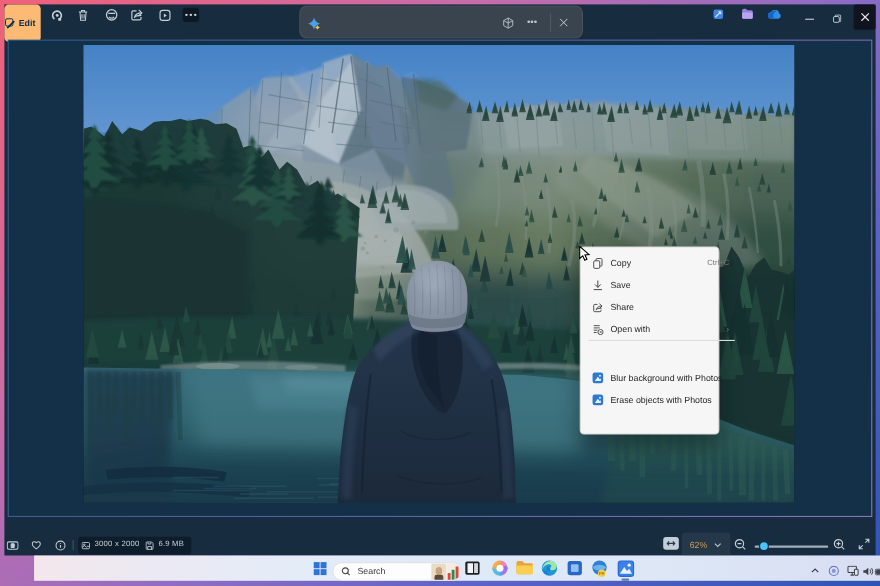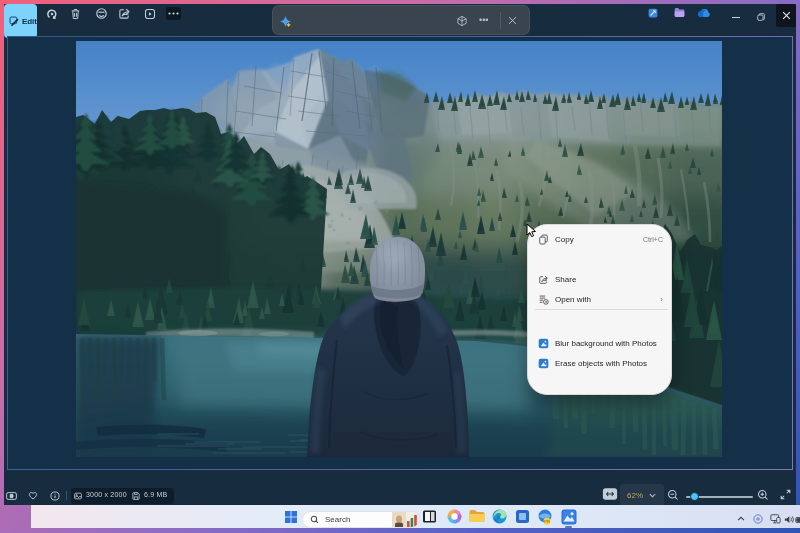--- a/index.html
+++ b/index.html
@@ -4,22 +4,22 @@
 <style>
   * { margin:0; padding:0; box-sizing:border-box; }
   html,body { width:800px; height:533px; overflow:hidden; }
   body {
     font-family:"Liberation Sans", sans-serif;
     background: linear-gradient(138deg, #f0607a 0%, #c96da8 30%, #8d6cc4 55%, #5a62c6 75%, #2d54b4 100%);
     position:relative;
   }
   .app { position:absolute; left:4px; top:4px; width:792px; height:501px; background:#182c3f; }
   
-  .editbtn { position:absolute; left:0px; top:0px; width:33px; height:34px; background:#7dd3fc; border-radius:4px;
-    display:flex; align-items:center; justify-content:flex-end; gap:3px; color:#0c2b45; font-size:8px; font-weight:600; }
+  .editbtn { position:absolute; left:0px; top:0px; width:33px; height:34px; background:#fdba74; border-radius:4px;
+    display:flex; align-items:center; justify-content:flex-start; gap:3px; color:#0c2b45; font-size:8px; font-weight:600; }
   .tbico { position:absolute; }
   div.tbico { top:1px; width:17px; height:17px; display:flex; align-items:center; justify-content:center; }
   .more { position:absolute; left:162px; top:3px; width:15px; height:13px; background:#0c1824; border-radius:3px;
     display:flex; align-items:center; justify-content:center; }
   
   .findbar { position:absolute; left:268px; top:1px; width:258px; height:30px; background:#3a444e; border-radius:7px;
      border:1px solid rgba(255,255,255,.08); display:flex; align-items:center; }
   .findpill { position:absolute; left:21px; top:7px; width:155px; height:16px; background:#eef1f3; border-radius:8px;
      display:flex; align-items:center; color:#5d6b74; font-size:8px; }
   
@@ -29,21 +29,21 @@
      background:linear-gradient(115deg,#2e5d85,#52629e,#8a74bc); padding:1px; }
   .viewerin { width:100%; height:100%; background:#143049; position:relative; }
   .photo { position:absolute; left:68px; top:4px; width:646px; height:416px; }
   
   .bbar { position:absolute; left:0; top:466px; width:792px; height:35px; }
   .chip { position:absolute; left:67px; top:18px; width:103px; height:16px; background:rgba(8,20,30,.6); border-radius:3px; }
   .btext { position:absolute; top:21px; font-size:7px; color:#c8d0d6; letter-spacing:.2px; }
   .zoombox { position:absolute; left:616px; top:14px; width:44px; height:22px; background:#24384a; border-radius:3px;
      font-size:8px; color:#d09c55; display:flex; align-items:center; padding-left:7px; gap:6px;text-align:right; }
   
-  .menu { position:absolute; left:527px; top:224px; width:145px; height:171px; background:#f6f6f6; border-radius:20px;
+  .menu { position:absolute; left:527px; top:224px; width:127px; height:171px; background:#f6f6f6; border-radius:4px;
      border:1px solid #d9d9d9; box-shadow:0 10px 20px rgba(0,0,0,.35); z-index:50; }
   .mi { position:absolute; left:6px; width:135px; height:19px; display:flex; align-items:center; color:#1f1f1f; font-size:8px; }
   .mi .ic { width:11px; height:11px; margin-left:4px; margin-right:6px; flex:none; display:flex; align-items:center; justify-content:center;}
   .mi .acc { margin-left:auto; margin-right:6px; color:#777; font-size:7px; }
   .msep { position:absolute; left:7px; top:84px; width:133px; height:1px; background:#dcdcdc; }
   
   .taskbar { position:absolute; left:4px; top:505px; width:792px; height:23px;
      background:linear-gradient(90deg,#f3e7ec 0%, #ece9f2 12%, #e3ecf7 30%, #dfeaf8 50%, #dde7f6 72%, #d7ddf2 100%);margin-left:27px; }
   .tico { position:absolute; top:4px; }
   .searchpill { position:absolute; left:271px; top:6px; width:118px; height:17px; background:#fdfdfe; border-radius:9px;
@@ -1294,20 +1294,25 @@
     </div>
   </div>
 
   <div class="menu">
     <div class="mi" style="top:5px"><span class="ic">
         <svg width="11" height="11" viewBox="0 0 16 16" fill="none" stroke="#424242" stroke-width="1.2">
           <path d="M5.5 4.5 V3 a1.5 1.5 0 0 1 1.5-1.5 h5 A1.5 1.5 0 0 1 13.5 3 v7 a1.5 1.5 0 0 1 -1.5 1.5 h-1.5"></path>
           <rect x="2.5" y="4.5" width="8" height="10" rx="1.5"></rect>
         </svg>
       </span>Copy<span class="acc">Ctrl+C</span></div>
+    <div class="mi" style="top:25px"><span class="ic">
+        <svg width="11" height="11" viewBox="0 0 16 16" fill="none" stroke="#424242" stroke-width="1.3" stroke-linecap="round">
+          <path d="M8 2 v8 M4.5 7 L8 10.5 L11.5 7 M3 13.5 h10"></path>
+        </svg>
+      </span>Save</div>
     <div class="mi" style="top:45px"><span class="ic">
         <svg width="11" height="11" viewBox="0 0 16 16" fill="none" stroke="#424242" stroke-width="1.2">
           <path d="M10 3 L13.5 6.2 L10 9.4" stroke-linejoin="round"></path>
           <path d="M13.5 6.2 C8 6.2 6.5 8.4 5.8 11.2 C6.5 9.4 8.5 9 13 9" stroke-linejoin="round"></path>
           <path d="M7.5 4 H3.8 a1.3 1.3 0 0 0 -1.3 1.3 v7 a1.3 1.3 0 0 0 1.3 1.3 h7 a1.3 1.3 0 0 0 1.3 -1.3 V11"></path>
         </svg>
       </span>Share</div>
     <div class="mi" style="top:65px"><span class="ic">
         <svg width="11" height="11" viewBox="0 0 16 16" fill="none" stroke="#424242" stroke-width="1.2">
           <path d="M2.5 3 h8 M2.5 6 h8 M2.5 9 h5 M2.5 12 h4"></path>

